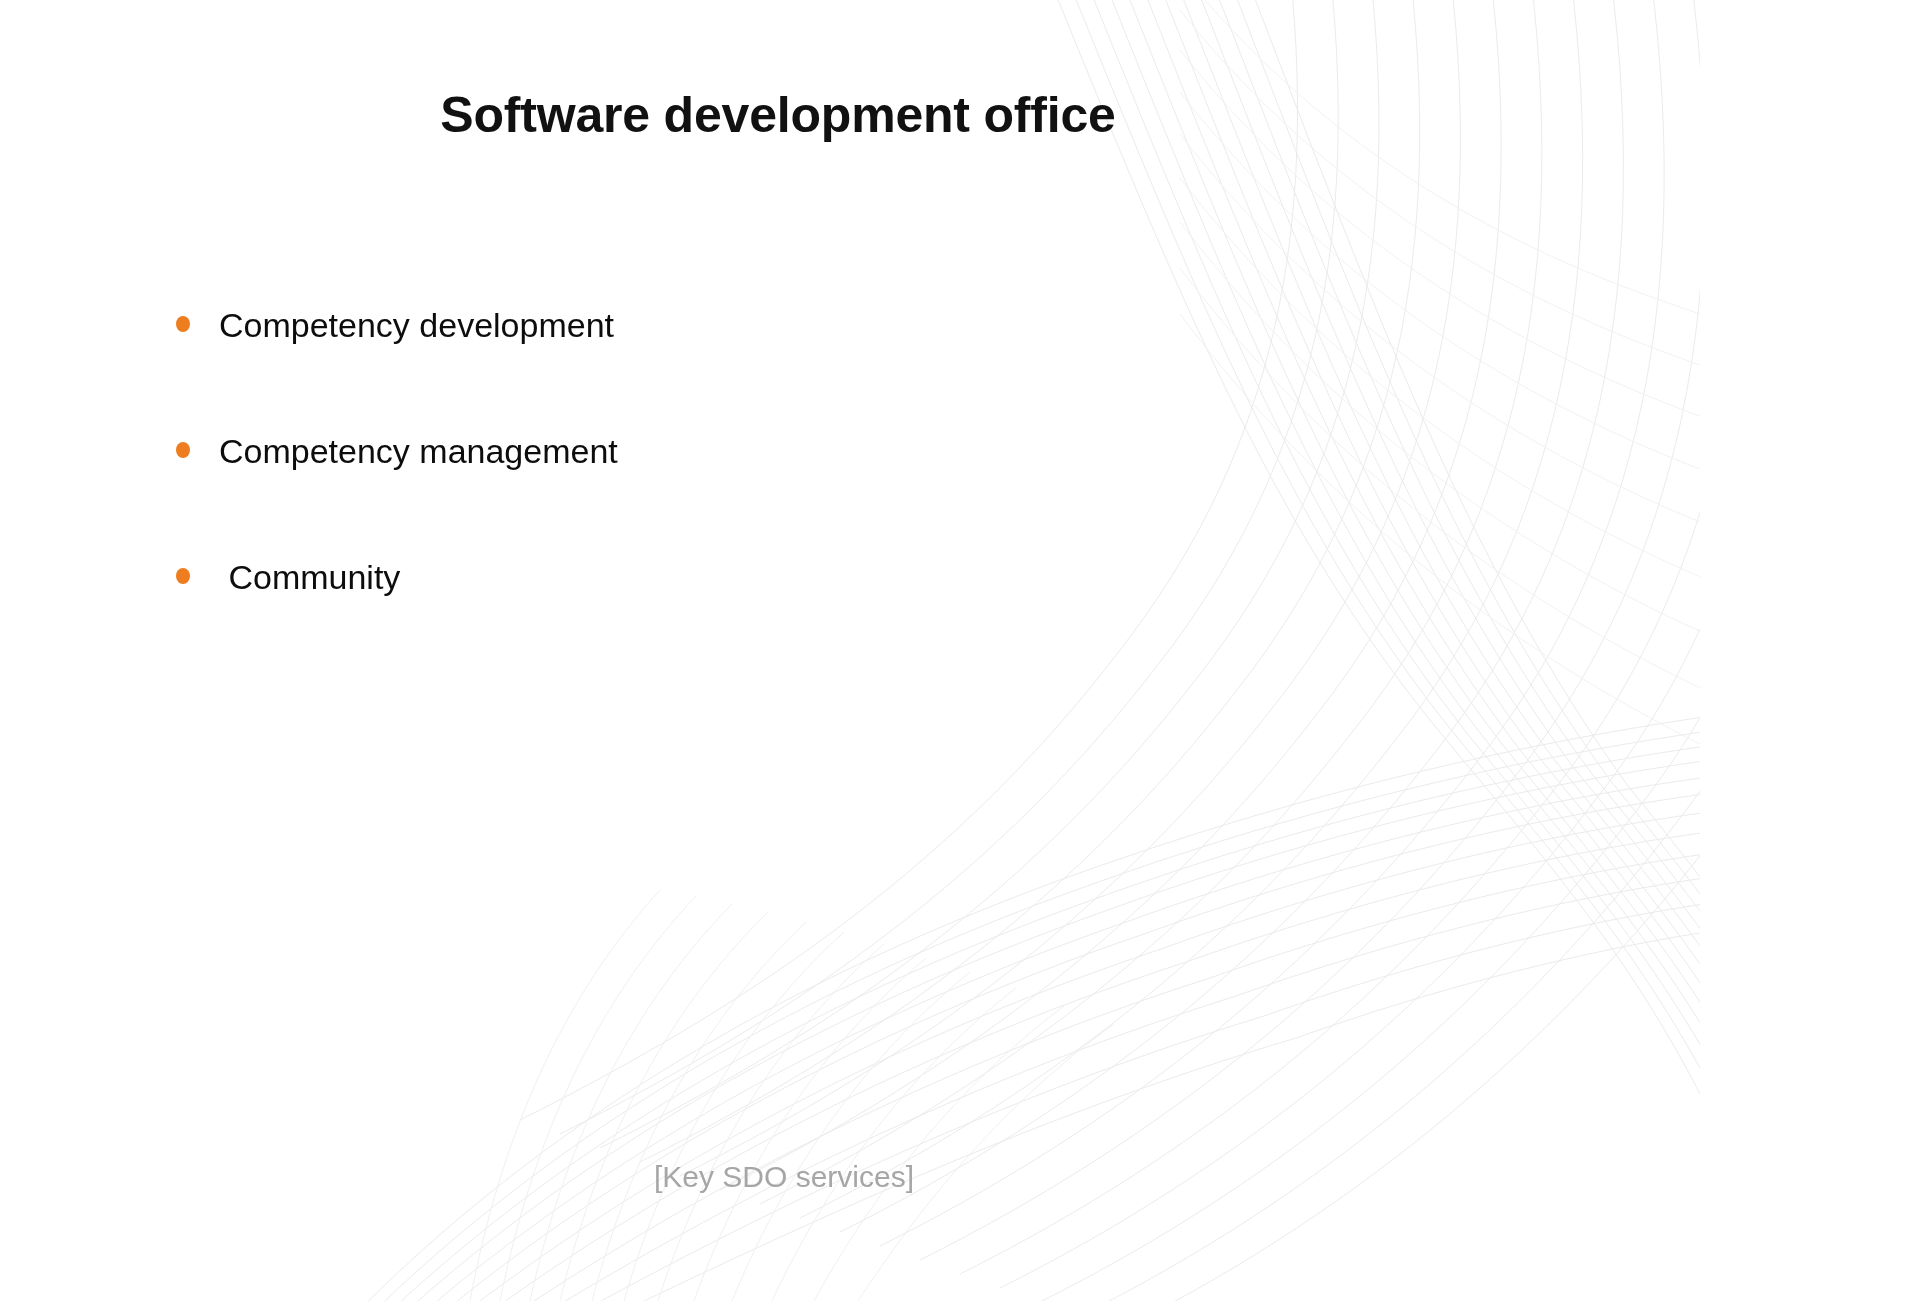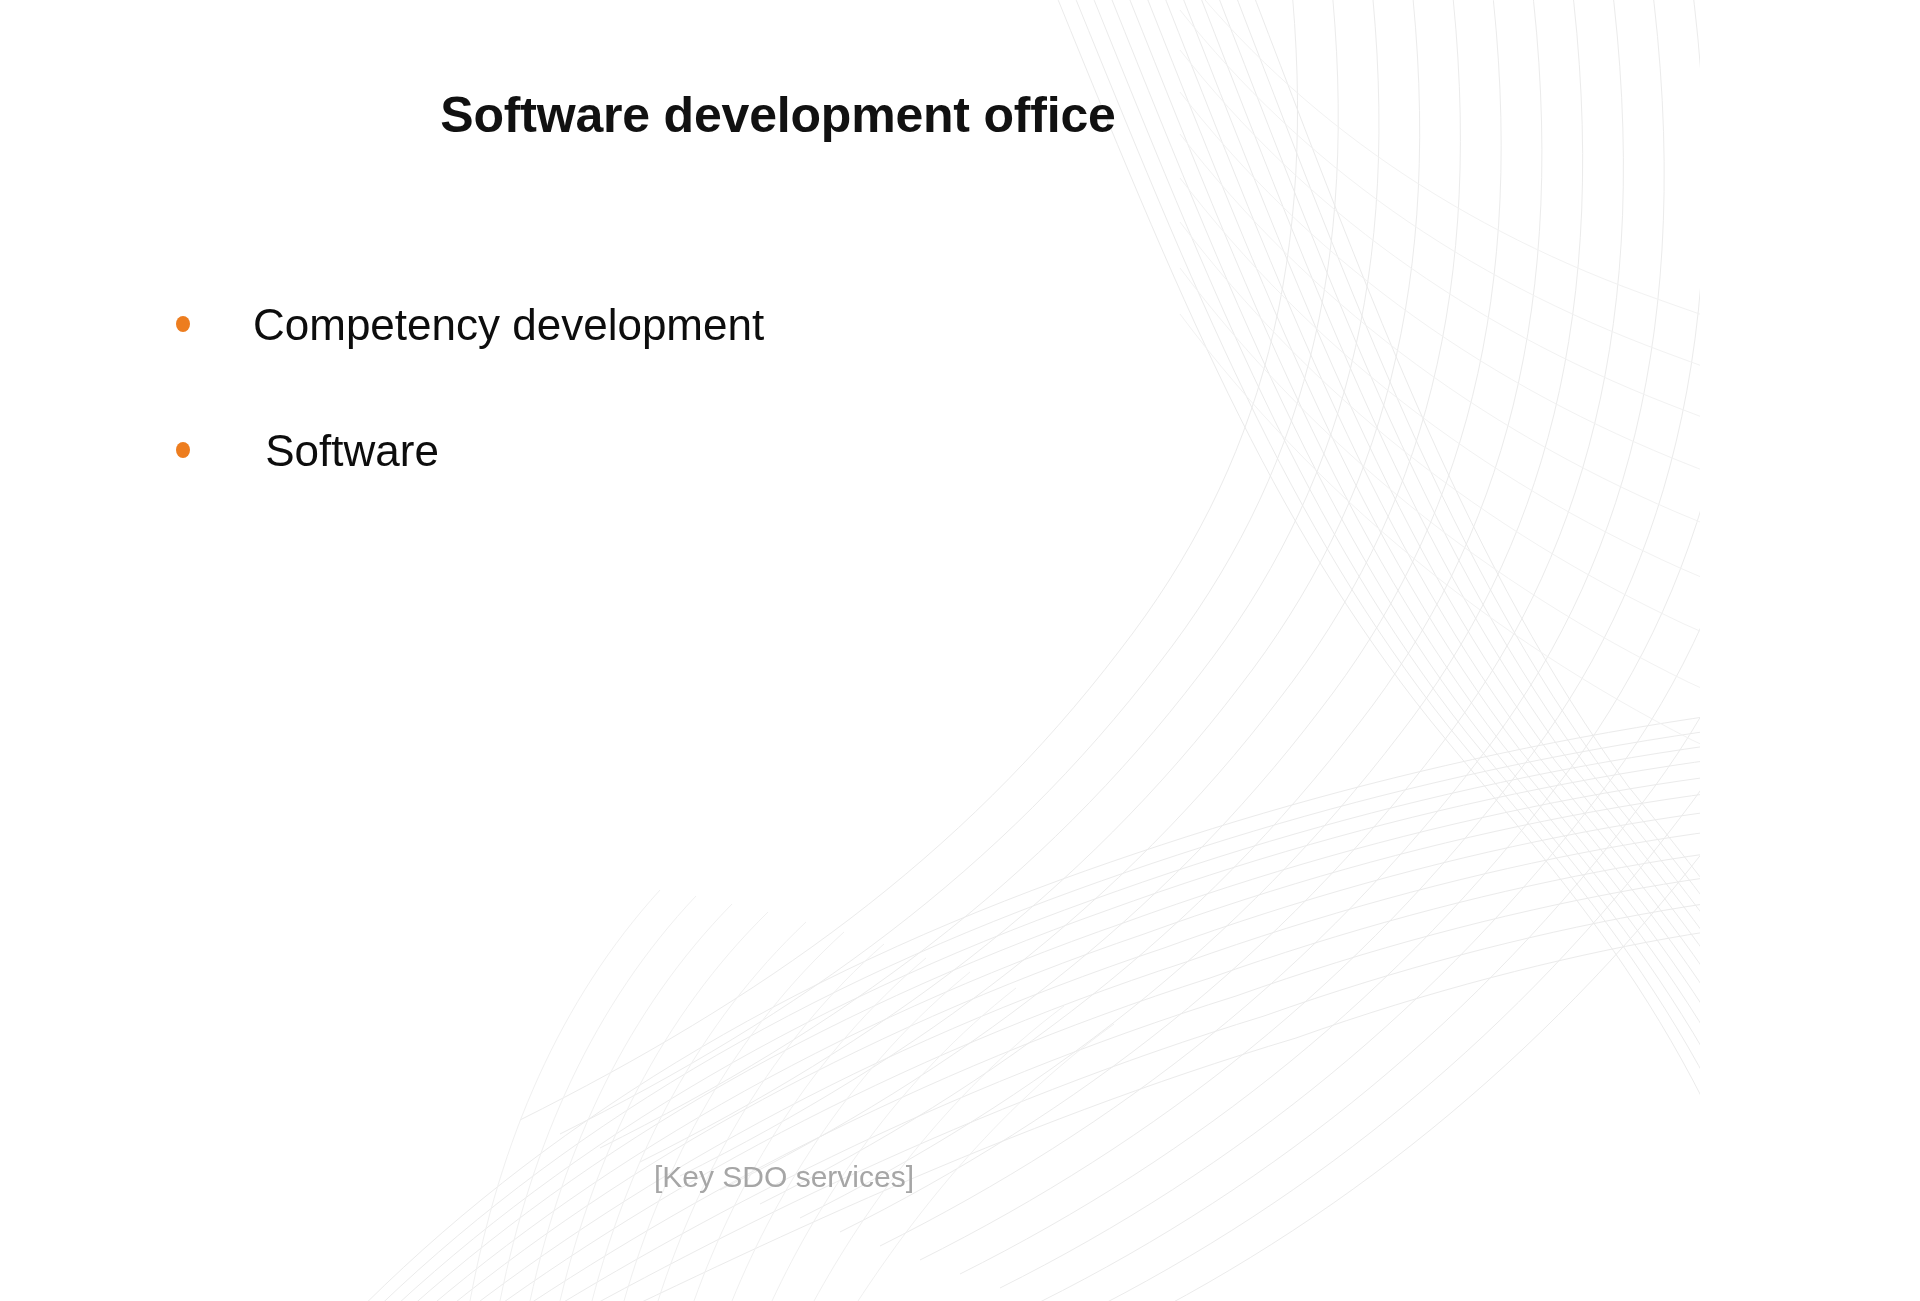--- a/index.html
+++ b/index.html
@@ -68,23 +68,23 @@
     width: 14px;
     height: 16px;
     border-radius: 50%;
     background: #ED7D1F;
     margin-top: 54px;
     margin-right: 0;
   }
 
   .bullet-text {
     flex: 1 1 auto;
-    margin-left: 63px;
+    margin-left: 29px;
     color: #0d0d0d;
-    font-size: 44px;
+    font-size: 34px;
     font-weight: 400;
     line-height: 126px;
     white-space: pre;
   }
 
   .footer-note {
     position: absolute;
     left: 0;
     top: 1160px;
     width: 1920px;
@@ -193,27 +193,31 @@
 
   <div class="slide-title">Software development office</div>
 
   <ul class="bullet-list">
 
     <li class="bullet-item">
       <span class="bullet-dot"></span>
       <span class="bullet-text">Competency development</span>
     </li>
 
-
-
-
     <li class="bullet-item">
       <span class="bullet-dot"></span>
-      <span class="bullet-text"> Software</span>
+      <span class="bullet-text">Competency management</span>
     </li>
 
 
 
+    <li class="bullet-item">
+      <span class="bullet-dot"></span>
+      <span class="bullet-text"> Community</span>
+    </li>
+
+
+
   </ul>
 
   <div class="footer-note">[Key SDO services]</div>
 
 </div>
 
 </body></html>

